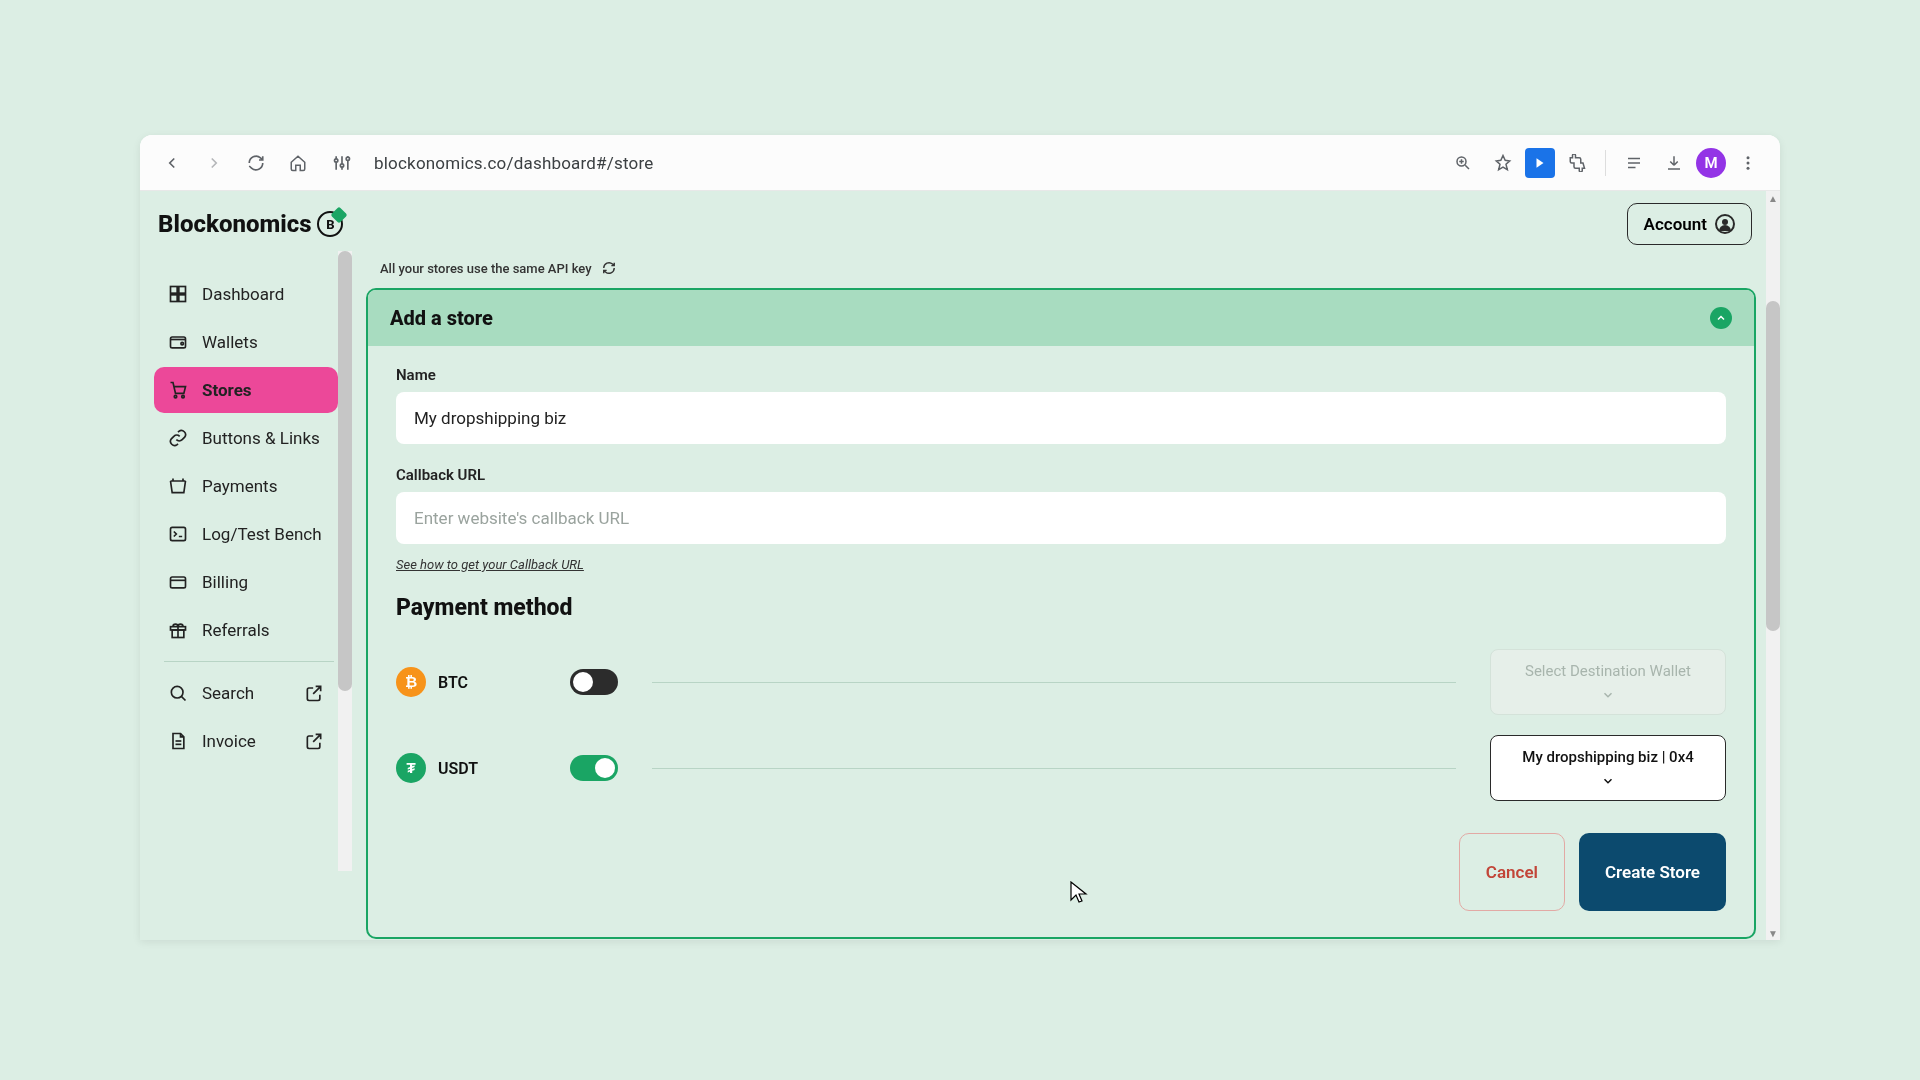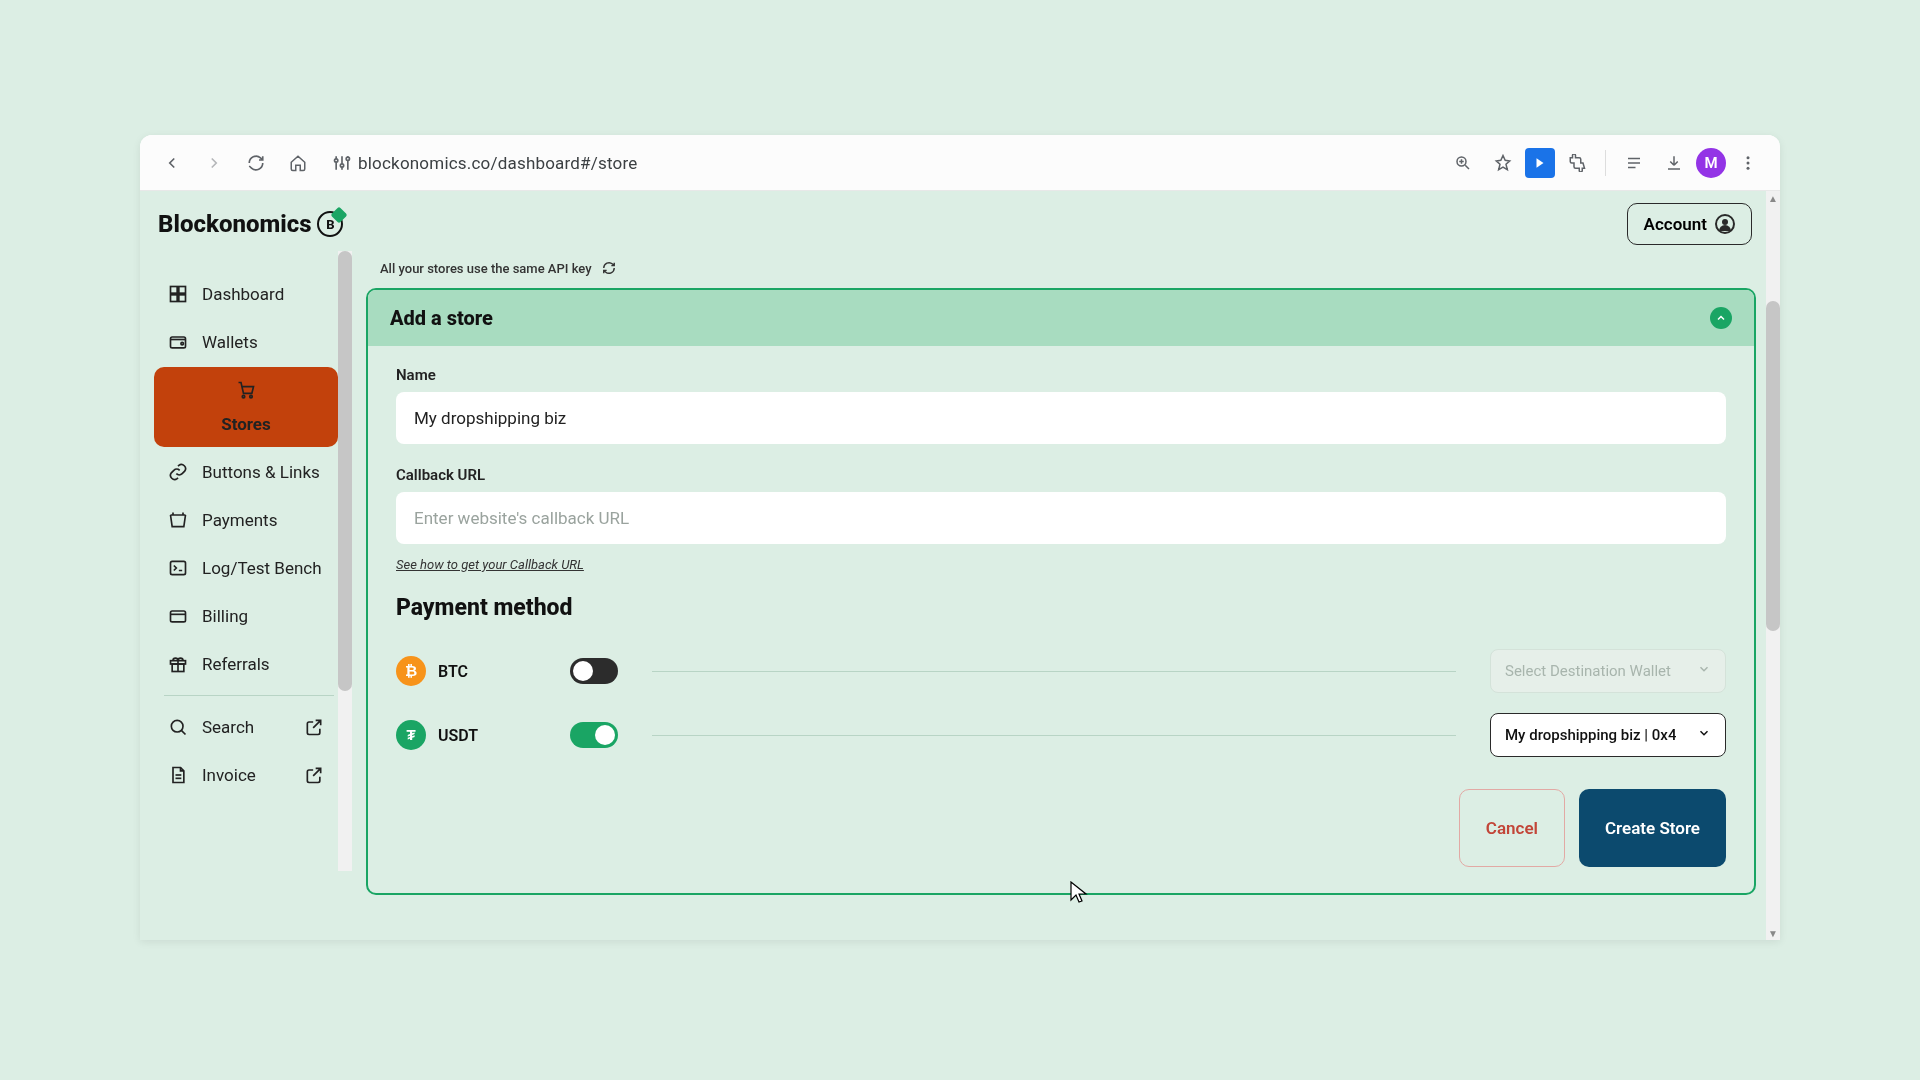--- a/index.html
+++ b/index.html
@@ -3,21 +3,21 @@
 <meta charset="utf-8">
 <style>
 * { box-sizing: border-box; margin: 0; padding: 0; font-family: -apple-system, BlinkMacSystemFont, "Segoe UI", Roboto, sans-serif; }
 body { background: #dceee4; width: 1920px; height: 1080px; overflow: hidden; position: relative; }
 
 .browser-frame { position: absolute; left: 140px; top: 135px; width: 1640px; height: 805px; background: #fff; border-radius: 12px 12px 0 0; box-shadow: 0 2px 8px rgba(0,0,0,0.08); overflow: hidden; }
 
 .toolbar { height: 56px; display: flex; align-items: center; padding: 0 14px; gap: 6px; border-bottom: 1px solid #e8e8e8; background: #fcfcfc; }
 .tb-btn { width: 36px; height: 36px; border-radius: 50%; display: flex; align-items: center; justify-content: center; color: #5f6368; cursor: pointer; }
 .tb-btn svg { width: 18px; height: 18px; }
-.url-zone { flex: 1; display: flex; align-items: center; gap: 6px; margin: 0 10px; color: #5f6368; font-size: 17px; }
+.url-zone { flex: 1; display: flex; align-items: center; gap: 22px; margin: 0 10px; color: #5f6368; font-size: 17px; }
 .tune { width: 20px; height: 20px; }
 .url-text { color: #3c4043; letter-spacing: .2px; }
 .tb-right { display: flex; align-items: center; gap: 4px; }
 .tb-divider { width: 1px; height: 26px; background: #ddd; margin: 0 6px; }
 .square-btn { width: 30px; height: 30px; border-radius: 4px; display: flex; align-items: center; justify-content: center; }
 .blue-sq { background: #1a73e8; color: #fff; }
 .avatar { width: 30px; height: 30px; border-radius: 50%; background: #9334e6; color: #fff; display: flex; align-items: center; justify-content: center; font-size: 15px; font-weight: 600; }
 
 .app { display: flex; height: calc(100% - 56px); background: #dceee4; position: relative; }
 
@@ -27,21 +27,21 @@
 .logo-dot { position: absolute; top: -4px; right: -4px; width: 12px; height: 12px; background: #1aa564; transform: rotate(45deg); border-radius: 2px; }
 .account-btn { border: 1.5px solid #2a2a2a; border-radius: 10px; padding: 10px 16px; display: flex; align-items: center; gap: 8px; font-size: 17px; font-weight: 600; cursor: pointer; background: transparent; }
 .acct-ic { width: 20px; height: 20px; border: 2px solid #2a2a2a; border-radius: 50%; position: relative; }
 .acct-ic::before { content: ""; position: absolute; top: 3px; left: 5px; width: 6px; height: 6px; border-radius: 50%; background: #2a2a2a; }
 .acct-ic::after { content: ""; position: absolute; bottom: 1px; left: 2px; width: 12px; height: 6px; border-radius: 6px 6px 0 0; background: #2a2a2a; }
 
 .sidebar { width: 212px; padding-top: 78px; padding-left: 6px; position: relative; }
 .sb-scroll { position: absolute; right: 0; top: 60px; width: 14px; height: 620px; background: #f1f1f1; border-radius: 0; }
 .sb-thumb { position: absolute; top: 0; width: 14px; height: 440px; background: #c6c6c6; border-radius: 7px; }
 .nav-item { display: flex; align-items: center; gap: 14px; padding: 13px 14px; margin: 2px 14px 2px 8px; border-radius: 10px; font-size: 17px; color: #222; cursor: pointer; }
-.nav-item.active { background: #c2410c; font-weight: 700; flex-direction: column; }
+.nav-item.active { background: #ec4899; font-weight: 700; }
 .nav-item svg { width: 20px; height: 20px; flex-shrink: 0; }
 .nav-item .ext { margin-left: auto; }
 .nav-sep { height: 1px; background: #b8d4c5; margin: 8px 18px; }
 
 .main { flex: 1; padding-top: 66px; position: relative; }
 .main-scroll { position: absolute; right: 0; top: 0; bottom: 0; width: 14px; background: #f1f1f1; }
 .main-thumb { position: absolute; top: 110px; width: 14px; height: 330px; background: #c6c6c6; border-radius: 7px; }
 .main-arrow { position: absolute; left: 2px; width: 10px; height: 10px; color: #888; font-size: 10px; }
 .api-note { display: flex; align-items: flex-start; gap: 10px; font-size: 13px; color: #333; padding: 4px 28px 12px; font-weight: 500; }
 .refresh-ic { width: 14px; height: 14px; }
@@ -69,21 +69,21 @@
 
 .toggle { width: 48px; height: 26px; border-radius: 13px; position: relative; cursor: pointer; }
 .toggle.off { background: #2c2c2c; }
 .toggle.on { background: #1aa564; }
 .knob { position: absolute; top: 3px; width: 20px; height: 20px; border-radius: 50%; background: #fff; }
 .toggle.off .knob { left: 3px; }
 .toggle.on .knob { right: 3px; }
 
 .pm-line { flex: 1; height: 1px; background: #b8d4c5; margin: 0 20px; }
 
-.wallet-sel { width: 236px; border-radius: 8px; padding: 12px 14px; font-size: 15px; display: flex; justify-content: space-between; gap: 8px; cursor: pointer; }
+.wallet-sel { width: 236px; border-radius: 8px; padding: 12px 14px; font-size: 15px; display: flex; align-items: center; justify-content: space-between; gap: 8px; cursor: pointer; flex-direction: column; }
 .wallet-sel.disabled { background: #e6efe9; color: #a8b5ad; border: 1px solid #d4e2d9; }
 .wallet-sel.active { background: #fff; color: #111; border: 1.5px solid #2a2a2a; font-weight: 500; }
 .wallet-sel .wtxt { white-space: nowrap; overflow: hidden; text-overflow: ellipsis; }
 .wallet-sel svg { width: 14px; height: 14px; flex-shrink: 0; }
 
 .actions { display: flex; justify-content: flex-end; gap: 14px; margin-top: 22px; }
 .btn { border-radius: 10px; padding: 28px 26px; font-size: 17px; font-weight: 600; cursor: pointer; border: none; }
 .btn-cancel { background: transparent; border: 1.5px solid #e2a9a4; color: #c24538; }
 .btn-primary { background: #0c4a6e; color: #fff; }
 

